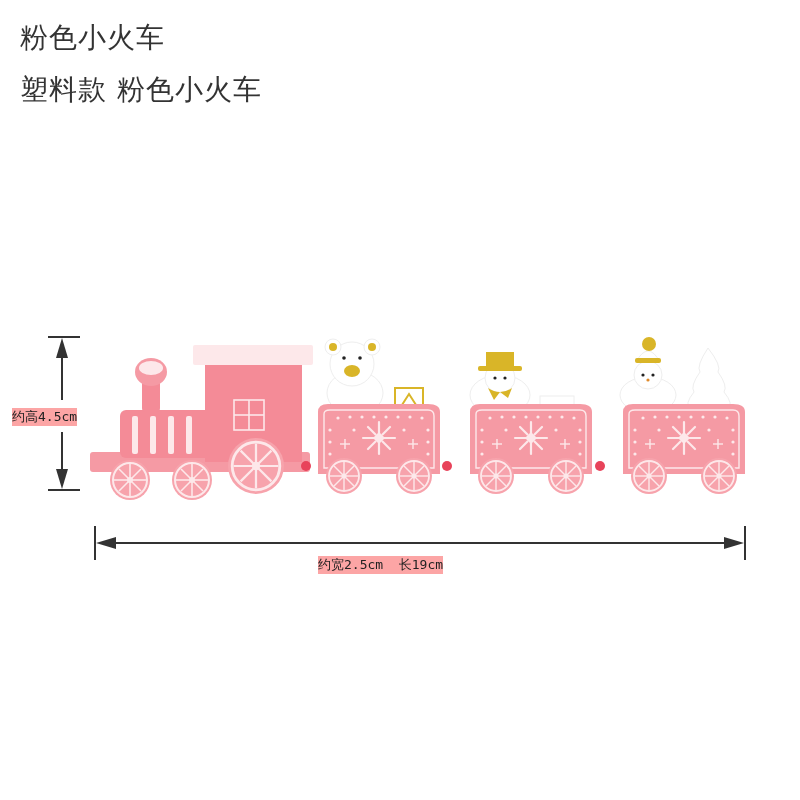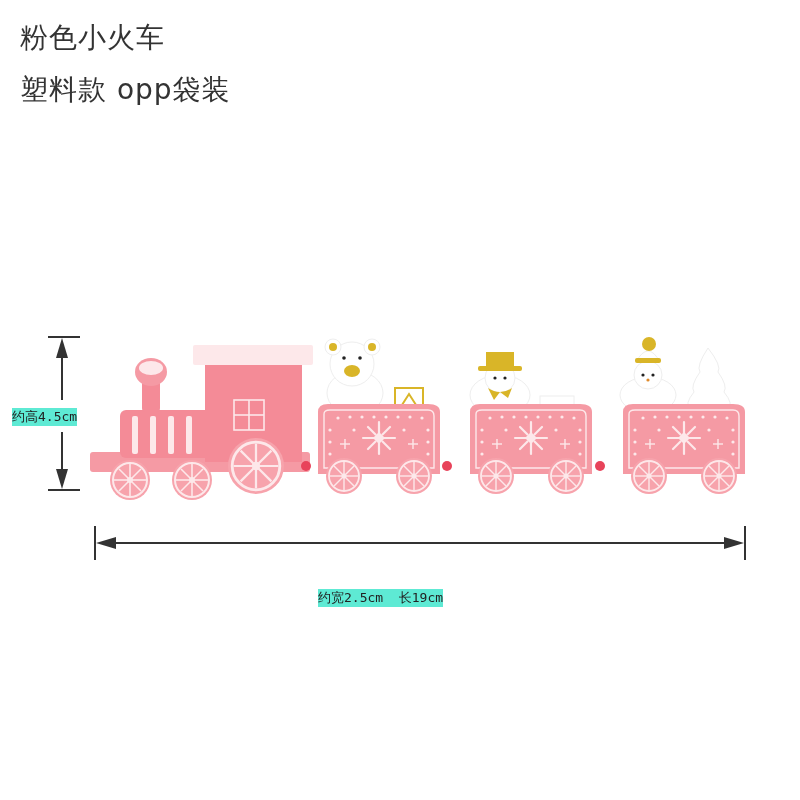--- a/index.html
+++ b/index.html
@@ -1,27 +1,27 @@
 <!DOCTYPE html>
 <html><head>
   <meta charset="utf-8">
   <style>
     html, body { margin: 0; padding: 0; background: #ffffff; }
     body { width: 800px; height: 800px; position: relative; overflow: hidden; font-family: "DejaVu Sans", sans-serif; }
     .title { position: absolute; left: 20px; font-size: 28px; color: #333333; letter-spacing: 1px; line-height: 1; }
     .t1 { top: 24px; }
     .t2 { top: 76px; }
-    .dim-label { position: absolute; font-family: "DejaVu Sans Mono", monospace; font-size: 13px; color: #222; background: #5eead4; white-space: nowrap; }
+    .dim-label { position: absolute; font-family: "DejaVu Sans Mono", monospace; font-size: 13px; color: #222; background: #fca5a5; white-space: nowrap; }
     svg.scene { position: absolute; left: 0; top: 0; }
   </style>
 </head>
 <body>
 
 <div class="title t1">粉色小火车</div>
-<div class="title t2">塑料款 opp袋装</div>
+<div class="title t2">塑料款 粉色小火车</div>
 
 <svg class="scene" width="800" height="800" viewBox="0 0 800 800">
   <defs>
     <g id="wheel">
       <circle r="20" fill="#f7a3ac"></circle>
       <circle r="17" fill="none" stroke="#fde8ea" stroke-width="2"></circle>
       <g stroke="#fde8ea" stroke-width="1.6">
         <line x1="-16" y1="0" x2="16" y2="0"></line>
         <line x1="0" y1="-16" x2="0" y2="16"></line>
         <line x1="-11" y1="-11" x2="11" y2="11"></line>
@@ -173,13 +173,13 @@
   <g stroke="#333" fill="#333">
     <line x1="95" y1="526" x2="95" y2="560" stroke-width="2"></line>
     <line x1="745" y1="526" x2="745" y2="560" stroke-width="2"></line>
     <line x1="100" y1="543" x2="740" y2="543" stroke-width="2"></line>
     <path d="M96,543 L116,537 L116,549 Z" stroke="none"></path>
     <path d="M744,543 L724,537 L724,549 Z" stroke="none"></path>
   </g>
 </svg>
 
 <div class="dim-label" style="left:12px; top:408px;">约高4.5cm</div>
-<div class="dim-label" style="left:318px; top:556px; white-space:pre;margin-top:33px;">约宽2.5cm  长19cm</div>
+<div class="dim-label" style="left:318px; top:556px; white-space:pre;">约宽2.5cm  长19cm</div>
 
 </body></html>

